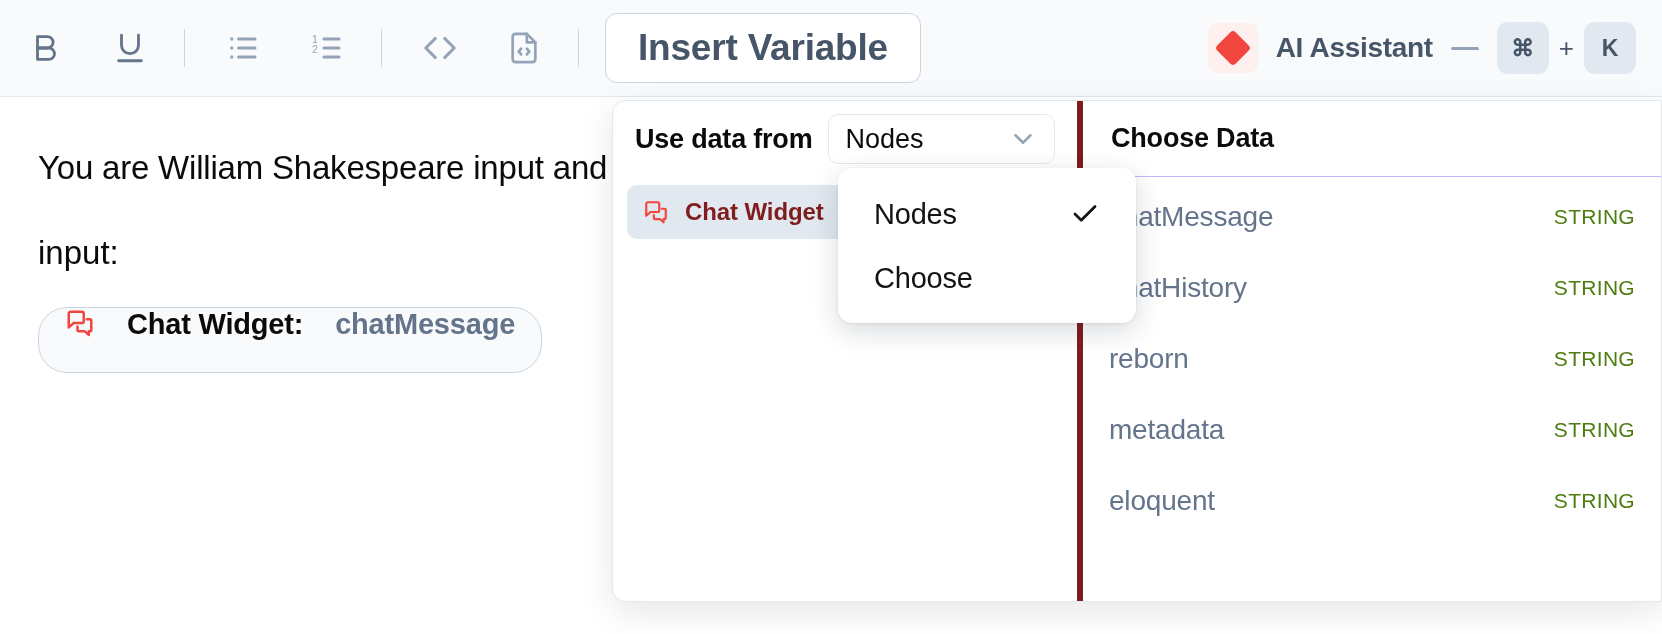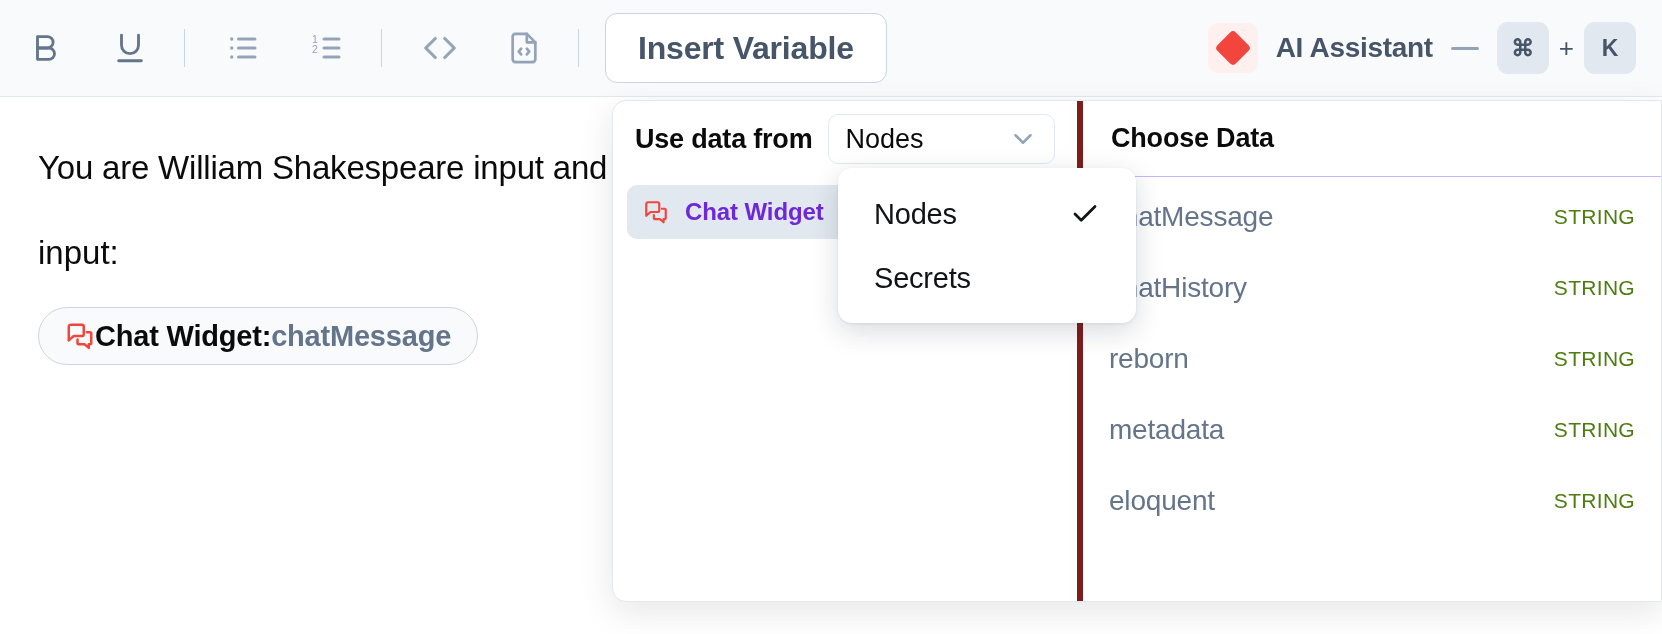--- a/index.html
+++ b/index.html
@@ -25,21 +25,21 @@
     border: none; cursor: pointer; flex: none;
   }
   .tb-btn svg { display:block; }
   .tb-divider {
     width: 1px; height: 38px; background: #cbd5e1; flex: none;
   }
   .insert-var-btn {
     height: 70px; padding: 0 32px;
     border: 1px solid #cbd5e1; border-radius: 12px;
     background: #ffffff; color: #475569;
-    font-size: 32px; font-weight: 700;
+    font-size: 37px; font-weight: 700;
     font-family: "Liberation Sans", sans-serif;
     display: flex; align-items: center; justify-content: center;
     cursor: pointer; flex: none;
     letter-spacing: -0.2px;
   }
   .ai-group {
     display: flex; align-items: center; gap: 0; flex: none;
   }
   .ai-diamond-wrap {
     width: 50px; height: 50px; border-radius: 10px; background: #fdf0ef;
@@ -76,22 +76,22 @@
     font-size: 33px; line-height: 62px; color: #0b0b0c;
     font-family: "Liberation Sans", sans-serif;
     letter-spacing: -0.2px;
     max-width: 1600px;
   }
   .para b { font-weight: 700; }
   .para-input { margin-top: 34px; font-size: 33px; color:#0b0b0c; line-height: 40px;
     font-family: "Liberation Sans", sans-serif; }
   .chip-row { margin-top: 34px; }
   .chip {
-    display: inline-flex; align-items:center; gap: 0;
-    height: 58px; padding: 0 26px;
+    display: inline-flex; gap: 32px;
+    height: 66px; padding: 0 26px;
     border: 1px solid #cbd5e1; border-radius: 29px;
     background: #f8fafc; cursor: pointer;
   }
   .chip-icon { width:30px; height:30px; flex:none; color:#f2453d; display:block;}
   .chip-label { font-size: 29px; font-weight:700; color:#0b0b0c;
     font-family: "Liberation Sans", sans-serif; letter-spacing:-0.2px;}
   .chip-field { font-size: 29px; font-weight:700; color:#64748b;
     font-family: "Liberation Sans", sans-serif; letter-spacing:-0.2px;}
 
   
@@ -136,21 +136,21 @@
     font-family: "Liberation Sans", sans-serif;
   }
   .vp-node-list { padding: 8px 14px; }
   .vp-node-item {
     display: flex; align-items: center; gap: 16px;
     height: 54px; padding: 0 16px; border-radius: 10px;
     background: #e2e8f0; cursor: pointer;
   }
   .vp-node-icon { width: 26px; height: 26px; color:#f2453d; flex:none; display:block;}
   .vp-node-label {
-    font-size: 24px; font-weight: 700; color: #6d28d9;
+    font-size: 24px; font-weight: 700; color: #7f1d1d;
     font-family: "Liberation Sans", sans-serif; letter-spacing:-0.1px;
   }
   .vp-data-list { padding-top: 4px; }
   .vp-data-row {
     height: 71px; display: flex; align-items: center;
     justify-content: space-between; padding: 0 26px; cursor: pointer;
   }
   .vp-data-name {
     font-size: 28px; color: #64748b; font-weight: 400;
     font-family: "Liberation Sans", sans-serif; letter-spacing:-0.2px;
@@ -350,20 +350,20 @@
   </div>
 
   <div class="dd-menu" data-name="data-source-dropdown-menu">
     <div class="dd-item" data-name="dropdown-option-nodes">
       <span class="dd-item-label" data-name="dropdown-option-label">Nodes</span>
       <svg class="dd-check" viewBox="0 0 24 24" fill="none" stroke="currentColor" stroke-width="2.2" stroke-linecap="round" stroke-linejoin="round" data-name="check-icon">
         <polyline points="20 6 9 17 4 12"></polyline>
       </svg>
     </div>
     <div class="dd-item" data-name="dropdown-option-secrets">
-      <span class="dd-item-label" data-name="dropdown-option-label">Secrets</span>
+      <span class="dd-item-label" data-name="dropdown-option-label">Choose</span>
       <svg class="dd-check hidden" viewBox="0 0 24 24" fill="none" stroke="currentColor" stroke-width="2.2" stroke-linecap="round" stroke-linejoin="round" data-name="check-icon">
         <polyline points="20 6 9 17 4 12"></polyline>
       </svg>
     </div>
   </div>
 
 </div>
 
 </body></html>

